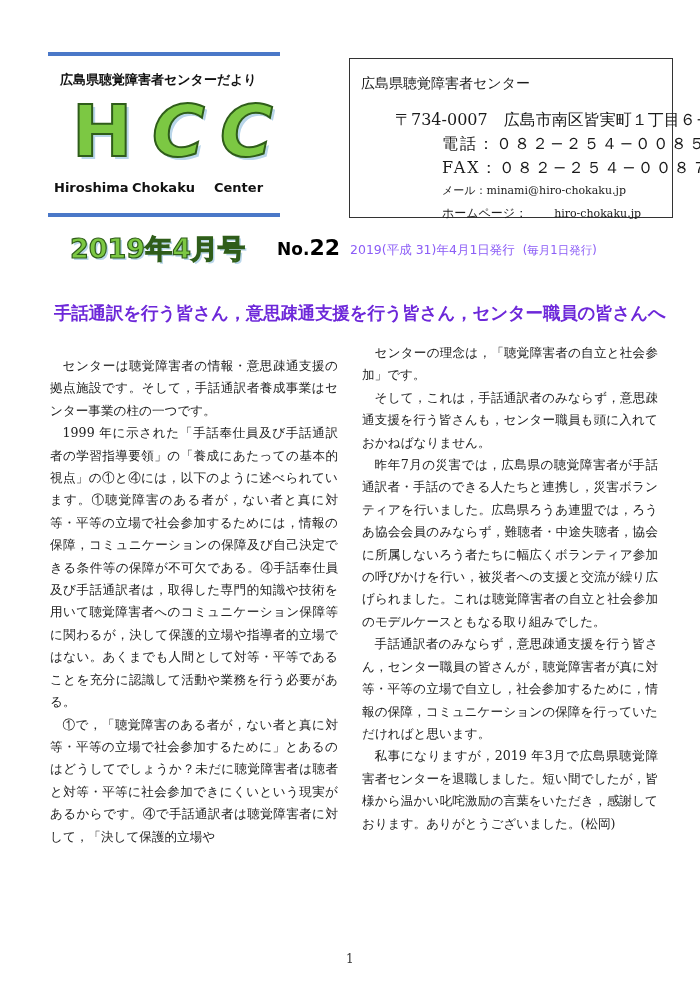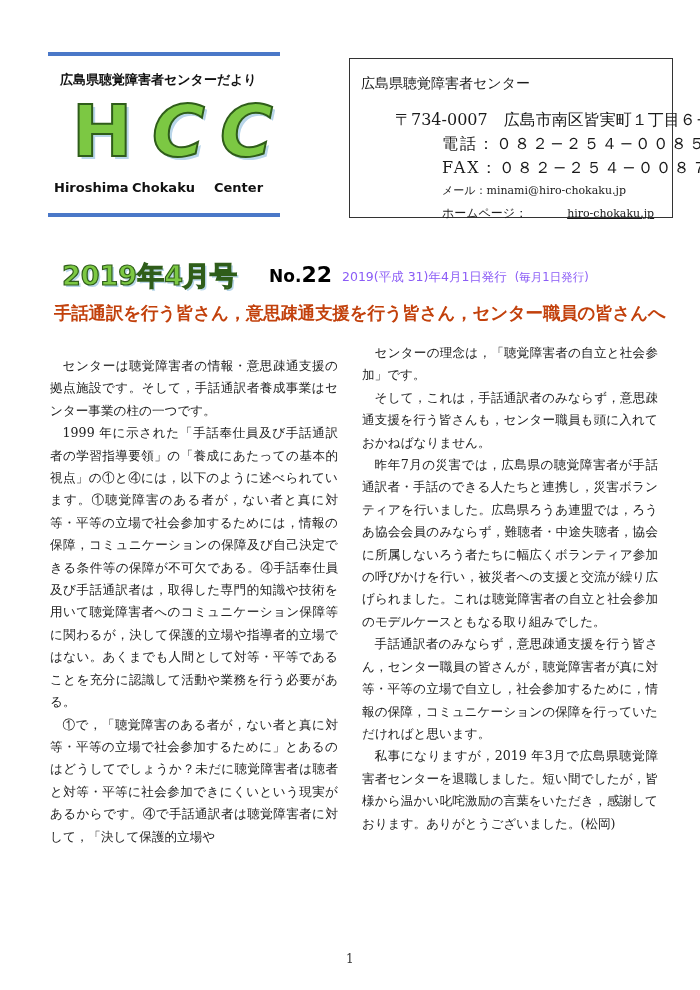--- a/index.html
+++ b/index.html
@@ -30,34 +30,34 @@
   .contact-box { position: absolute; left: 349px; top: 58px; width: 324px; height: 160px;
                  border: 1px solid #333; box-sizing: border-box; font-family: "DejaVu Serif", serif; }
   .contact-org { position: absolute; left: 11px; top: 16px; font-size: 14px; white-space: nowrap; }
   .contact-line { position: absolute; white-space: nowrap; font-size: 16px; }
   .contact-addr { left: 45px; top: 51px; }
   .contact-tel { left: 92px; top: 75px; letter-spacing: 2px; }
   .contact-fax { left: 92px; top: 99px; letter-spacing: 2px; }
   .contact-mail { left: 92px; top: 124px; font-size: 11px; }
   .contact-home { left: 92px; top: 146px; font-size: 11px; }
   .contact-home .k { font-size: 12px; }
-  .contact-home .v { margin-left: 40px; text-decoration: underline; }
+  .contact-home .v { margin-left: 27px; }
 
-  .issue-row { position: absolute; left: 62px; top: 233px; height: 34px; width: 600px; margin-top: 27px; }
+  .issue-row { position: absolute; left: 70px; top: 233px; height: 34px; width: 600px; }
   .issue-month { position: absolute; left: 0; top: -2px; font-family: "DejaVu Sans", sans-serif; font-weight: bold;
                  font-size: 27px; color: #7cc843; -webkit-text-stroke: 1.2px #2f5d1a; text-shadow: 2px 2px 0 #b9d6ea; white-space: nowrap; }
   .issue-no { position: absolute; left: 207px; top: 2px; font-family: "DejaVu Sans", sans-serif; font-weight: bold;
               font-size: 22px; color: #000000; white-space: nowrap; }
   .issue-no .no-label { font-size: 17px; }
   .issue-date { position: absolute; left: 280px; top: 9px; font-family: "DejaVu Sans", sans-serif; font-weight: normal;
                 font-size: 12.5px; color: #8b5cf6; white-space: nowrap; }
   .issue-date .freq { margin-left: 8px; font-size: 11.5px; }
 
   .headline { position: absolute; left: 54px; top: 301px; width: 610px; font-family: "DejaVu Sans", sans-serif;
-              font-weight: bold; font-size: 17.5px; color: #c2410c; white-space: nowrap; letter-spacing: -0.2px; }
+              font-weight: bold; font-size: 17.5px; color: #6d28d9; white-space: nowrap; letter-spacing: -0.2px; }
 
   .col { position: absolute; top: 355px; font-family: "DejaVu Serif", serif; font-size: 12.6px;
          line-height: 22.4px; color: #222; text-align: justify; }
   .col.left { left: 50px; width: 288px; }
   .col.right { left: 362px; width: 296px; top: 342px; }
   .col p { margin: 0; text-indent: 1em; }
   .col p.noindent { text-indent: 0; }
 
   .page-number { position: absolute; left: 346px; top: 952px; font-size: 12px; font-family: "DejaVu Serif", serif; color: #333; }
 </style>

